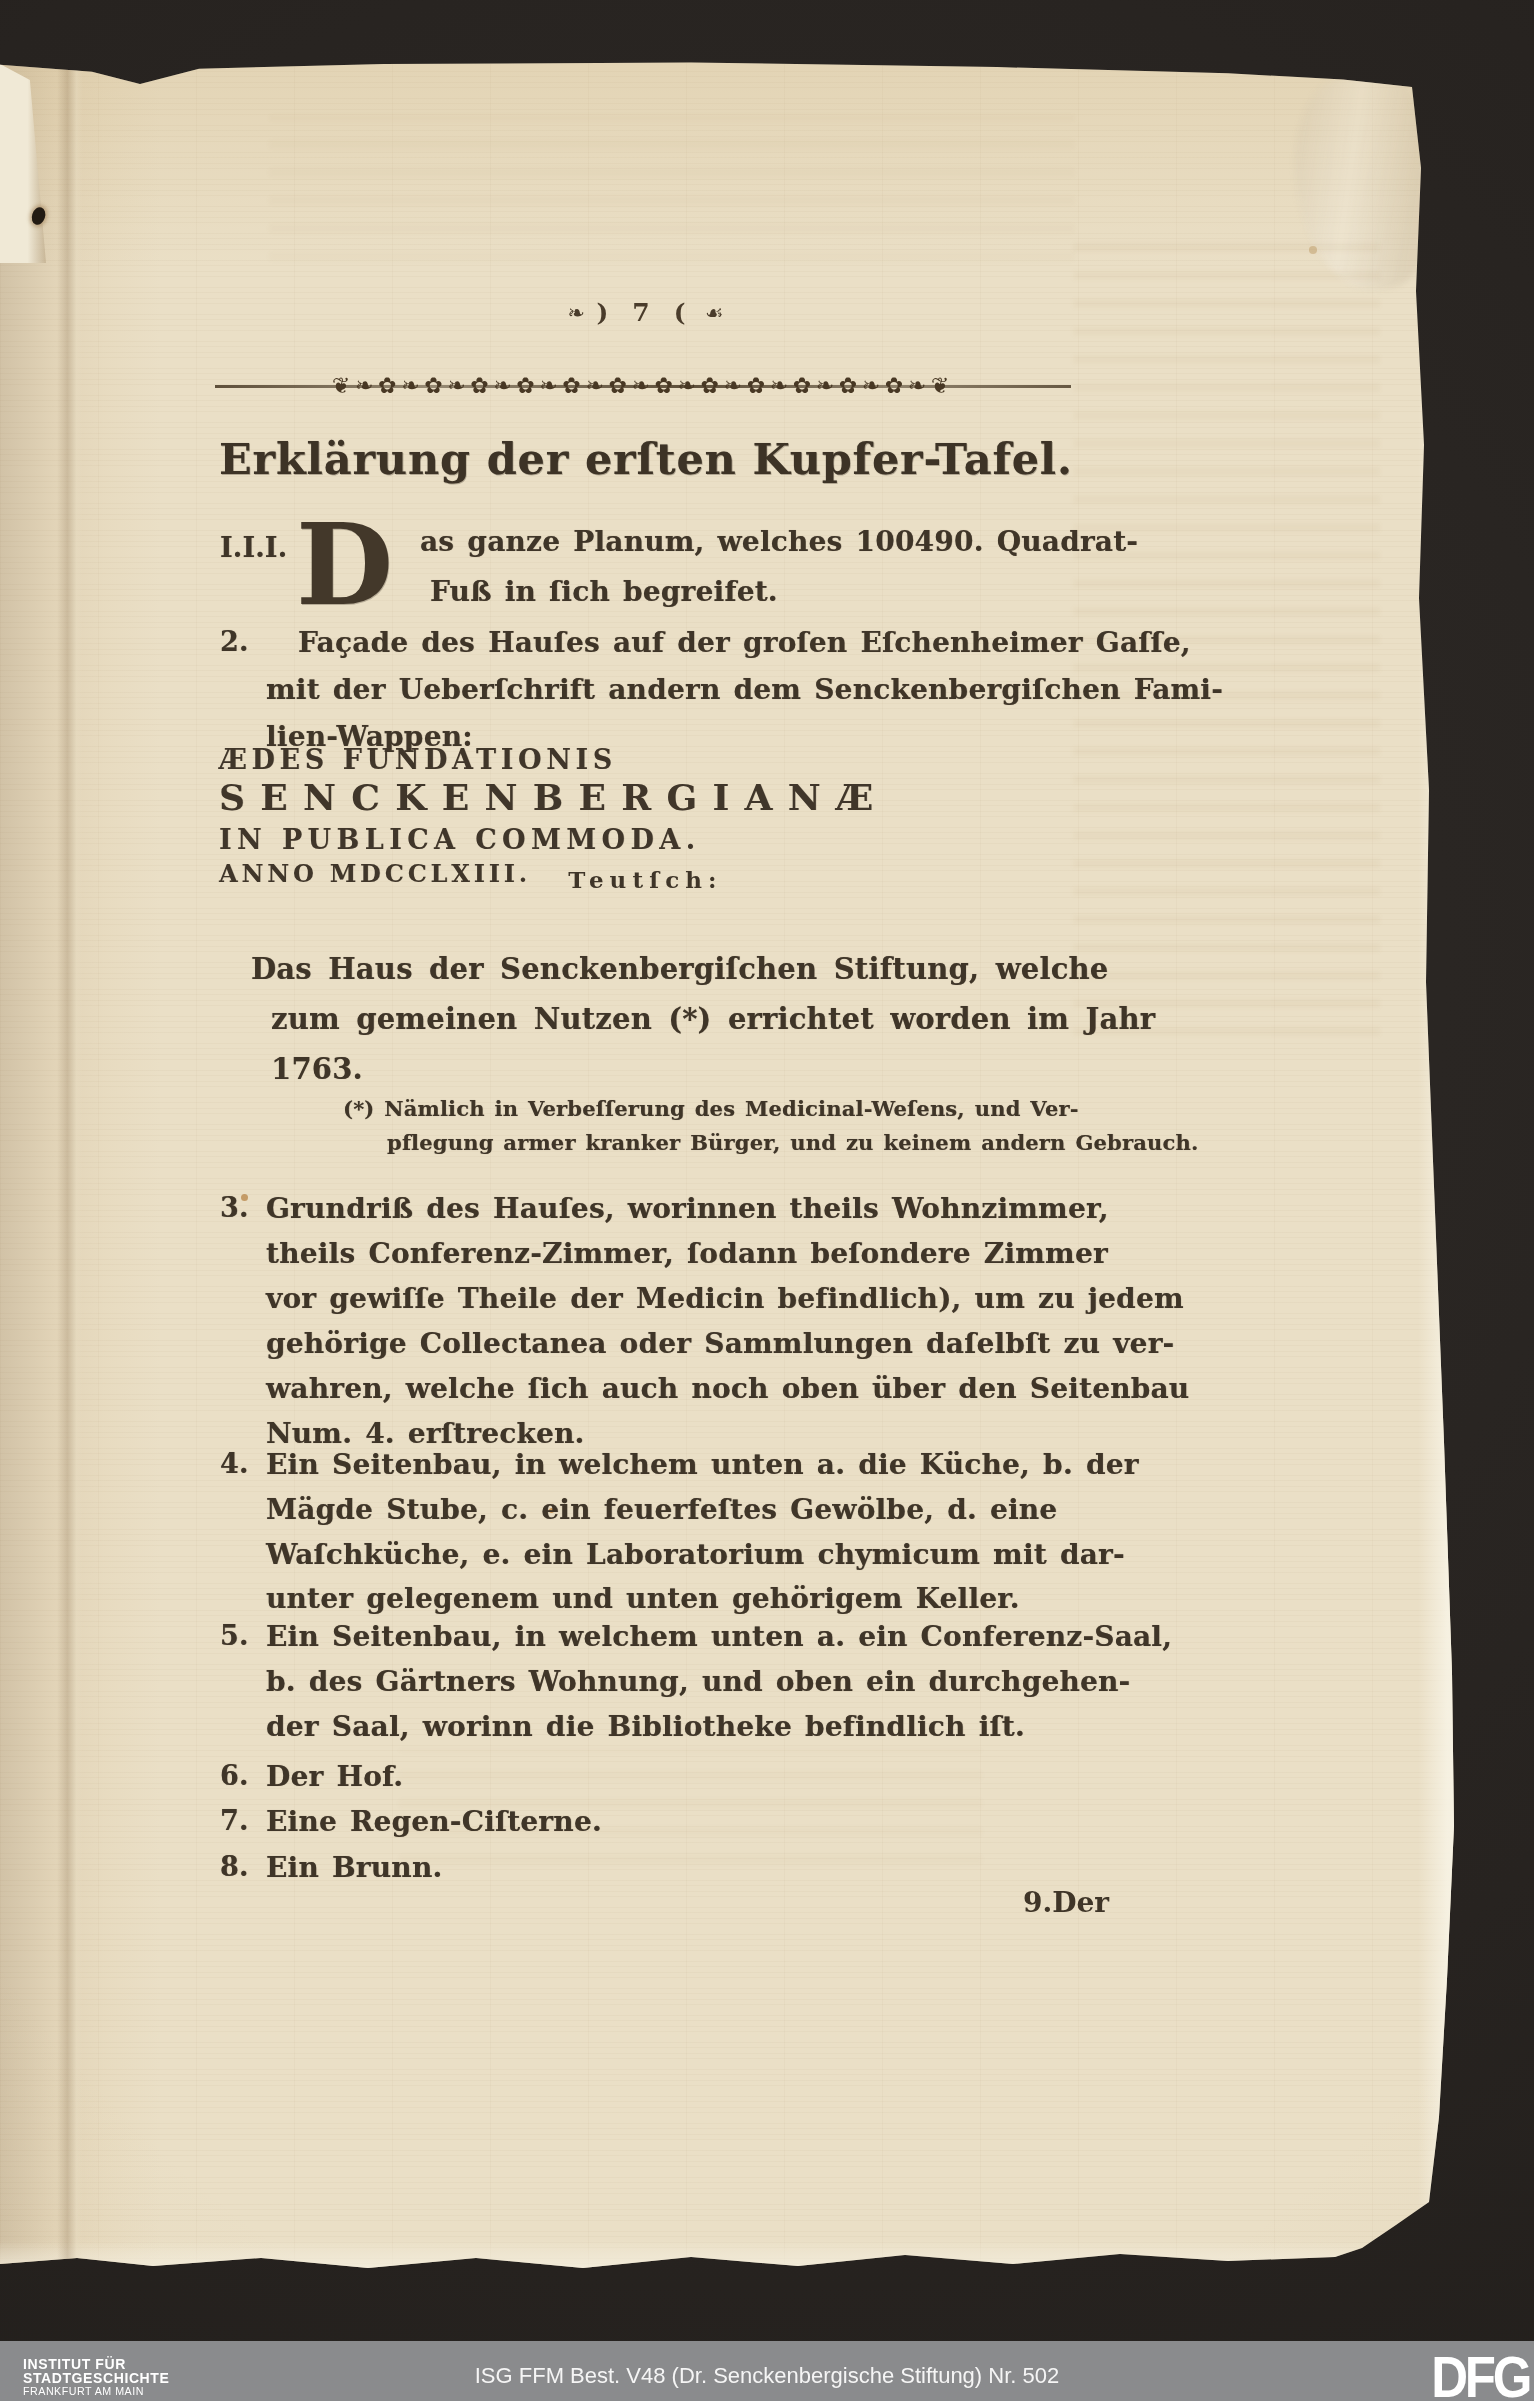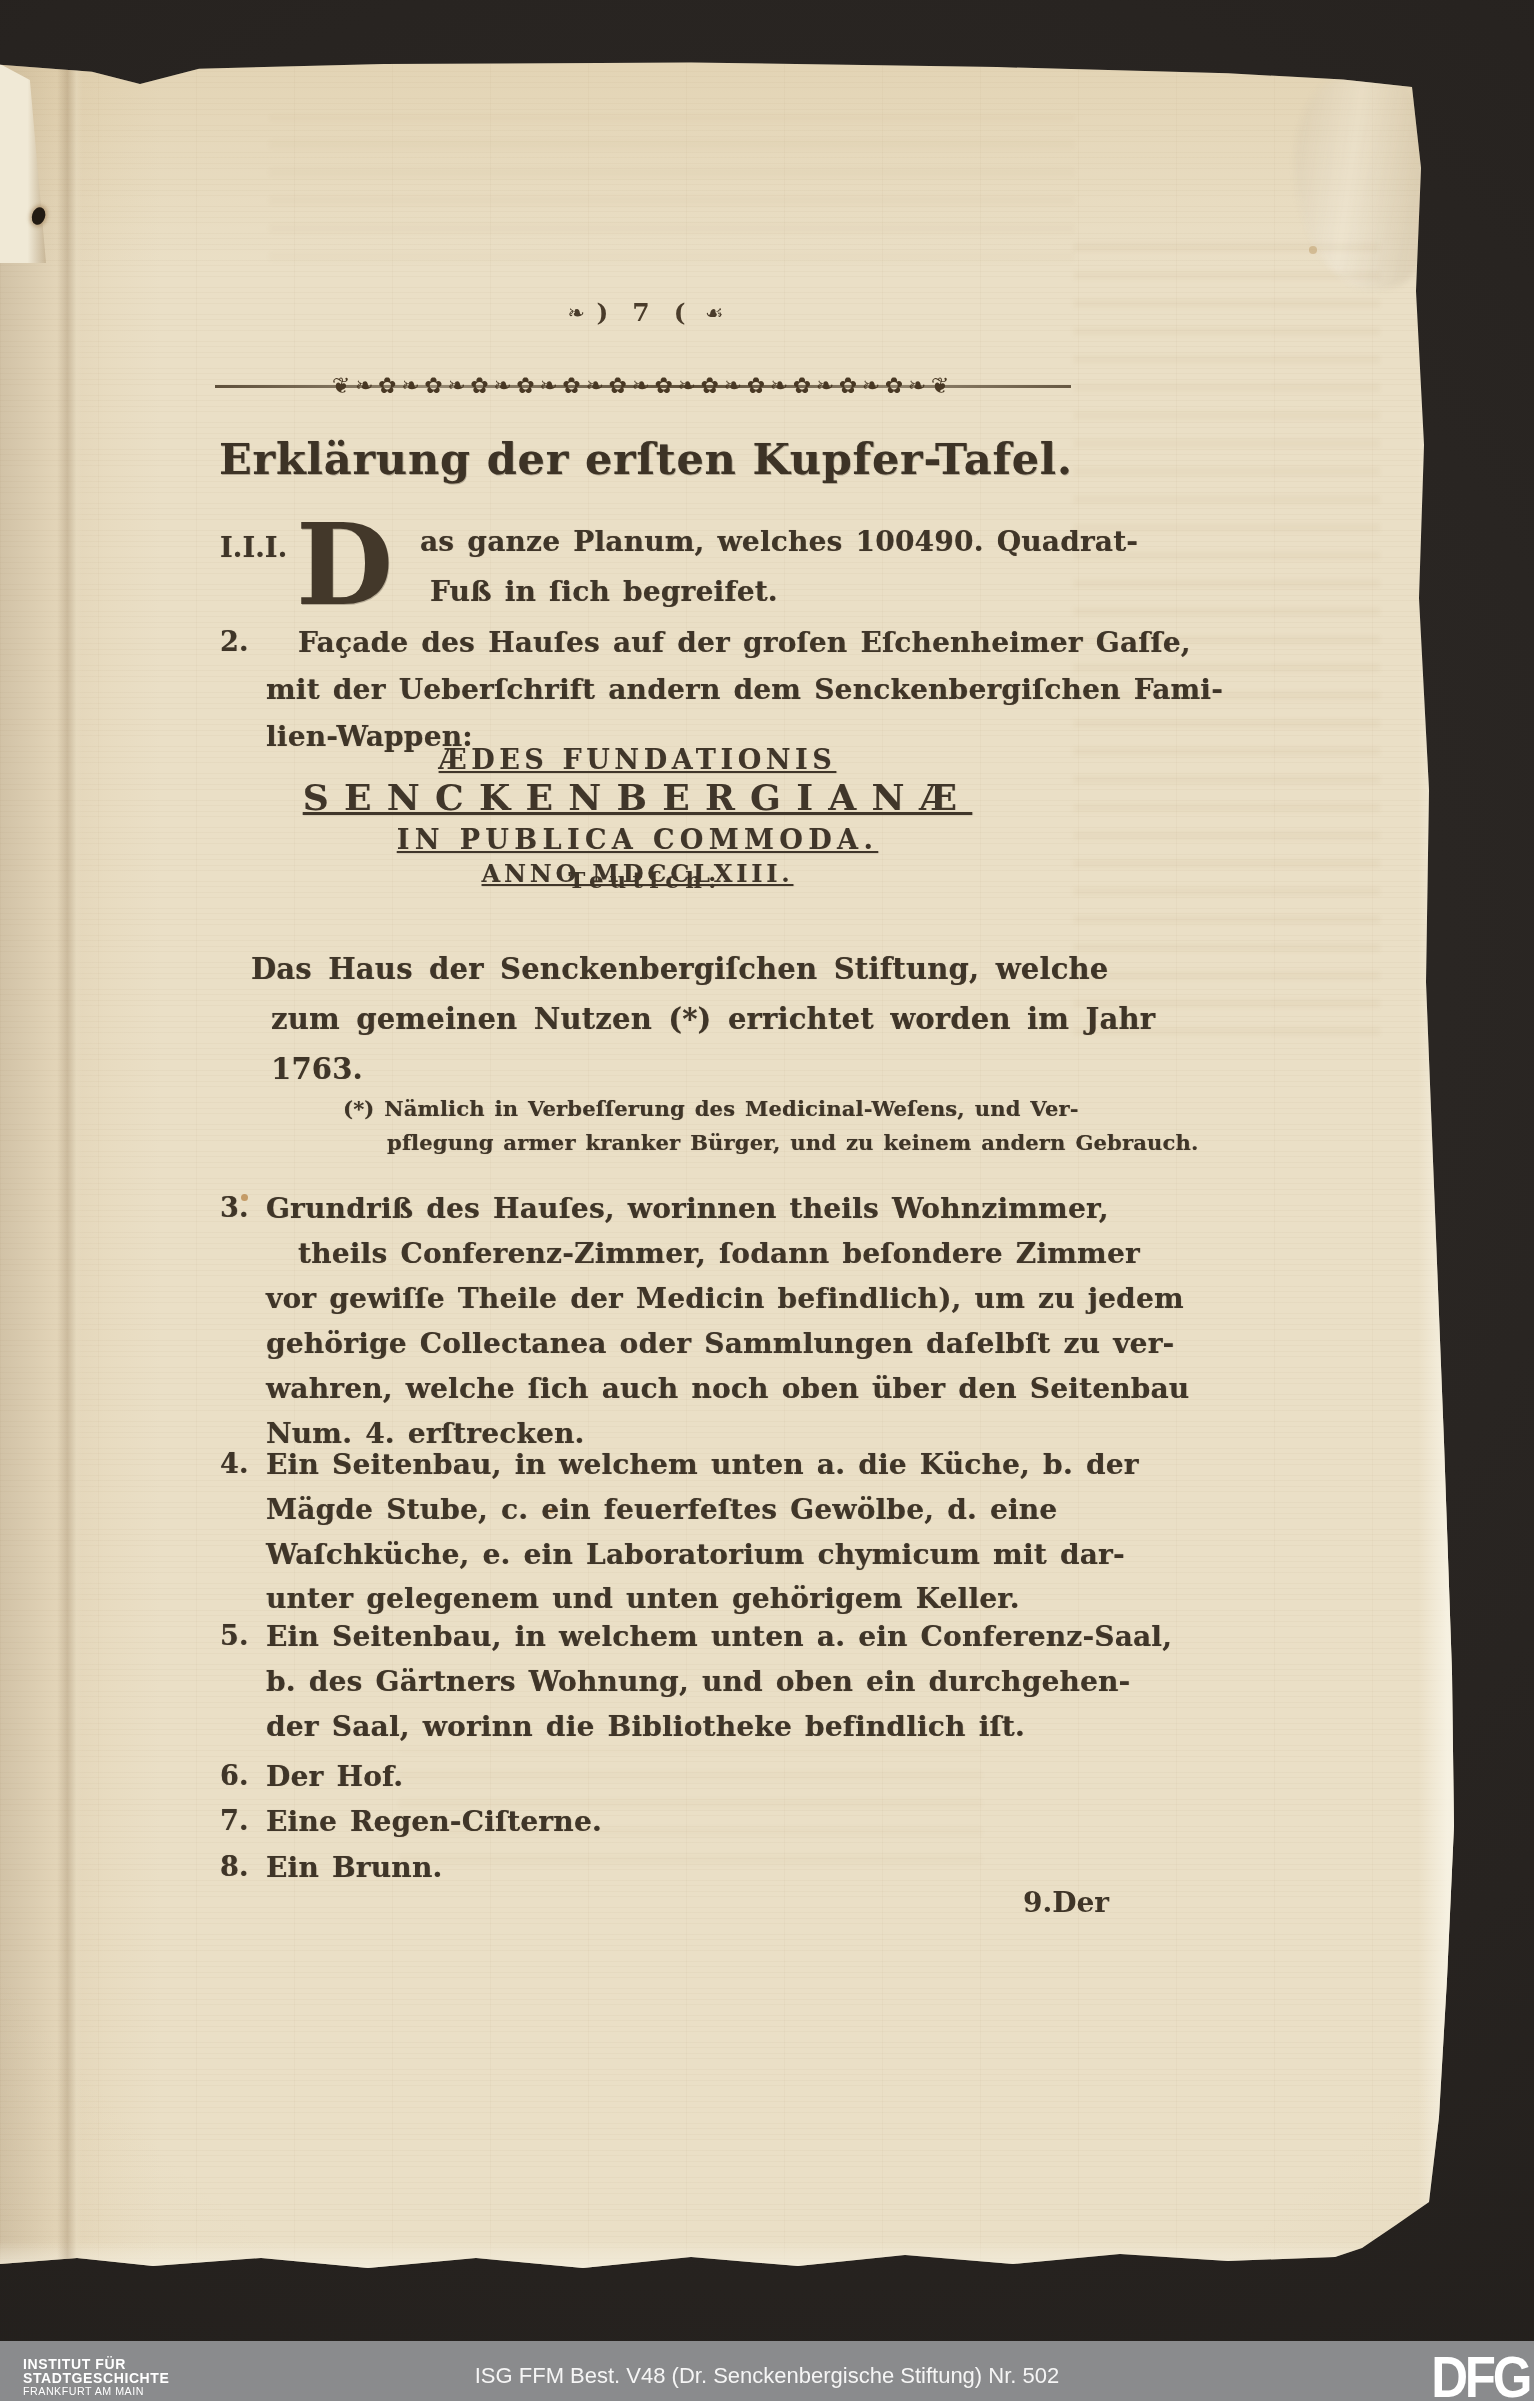--- a/index.html
+++ b/index.html
@@ -45,22 +45,22 @@
   .page-title{position:absolute;left:219px;top:434px;width:853px;text-align:center;font-size:43px;font-weight:700;
     color:#3d3326;letter-spacing:0.8px;white-space:nowrap;text-shadow:0.8px 0.8px 0 rgba(62,52,40,.3), 0 0 0.8px rgba(62,52,40,.4);}
   .header-orn{position:absolute;left:219px;top:298px;width:853px;text-align:center;color:#4a3c2b;white-space:nowrap;}
   .header-orn .leaf{font-family:"DejaVu Sans",sans-serif;font-size:21px;vertical-align:1.5px;}
   .header-orn .pgno{font-size:25px;font-weight:600;letter-spacing:7.7px;margin:0 7.7px;}
   .divider{position:absolute;left:212px;top:367px;width:862px;height:38px;}
   .divider .rule{position:absolute;left:3.1px;right:3.1px;top:17.6px;height:3.1px;
     background:linear-gradient(90deg, rgba(70,55,35,.85), rgba(70,55,35,.5) 25%, rgba(70,55,35,.85) 55%, rgba(70,55,35,.55) 80%, rgba(70,55,35,.8));}
   .divider .glyphs{position:absolute;inset:0;text-align:center;line-height:38px;font-family:"DejaVu Sans",sans-serif;
     font-size:22px;letter-spacing:4.6px;color:#483824;white-space:nowrap;overflow:hidden;}
-  .latin{position:absolute;left:211px;width:853px;text-align:center;color:#40362a;white-space:nowrap;
-    text-shadow:0.4px 0.4px 0 rgba(62,52,40,.25);text-decoration:underline;}
+  .latin{position:absolute;left:219px;width:853px;color:#40362a;white-space:nowrap;
+    text-shadow:0.4px 0.4px 0 rgba(62,52,40,.25);}
   .teutsch{position:absolute;left:219px;top:866px;width:853px;text-align:center;font-size:23px;font-weight:700;
     letter-spacing:6.1px;color:#3f3528;}
   .sig{position:absolute;left:219px;top:1886px;width:853px;text-align:center;font-size:28px;font-weight:700;color:#3f3528;}
   .catch{position:absolute;left:905px;top:1886px;width:204px;text-align:right;font-size:28px;font-weight:700;color:#3f3528;}
   
   .bar{position:absolute;left:0;top:2341px;width:1534px;height:61px;background:#8a8b8d;
     font-family:"Liberation Sans",sans-serif;color:#ffffff;}
   .inst1{position:absolute;left:23px;top:15.3px;font-size:14px;font-weight:700;letter-spacing:0.6px;}
   .inst2{position:absolute;left:23px;top:29px;font-size:14px;font-weight:700;letter-spacing:0.6px;}
   .inst3{position:absolute;left:23px;top:44px;font-size:10.7px;font-weight:400;letter-spacing:0.5px;}
@@ -104,21 +104,21 @@
           <div class="frak num" style="left: 220px; top: 532px;">I.I.I.</div>
           <div class="dropcap" style="left: 296px; top: 509px; font-size: 112px;">D</div>
           <div class="frak" style="left: 420px; top: 525px;">as ganze Planum, welches 100490. Quadrat-</div>
           <div class="frak" style="left: 430px; top: 575px;">Fuß in ſich begreifet.</div>
           <div class="frak num" style="left: 220px; top: 626px;">2.</div>
           <div class="frak" style="left: 266px; top: 626px; margin-left: 32px;">Façade des Hauſes auf der groſen Eſchenheimer Gaſſe,</div>
           <div class="frak" style="left: 266px; top: 673px;">mit der Ueberſchrift andern dem Senckenbergiſchen Fami-</div>
           <div class="frak" style="left: 266px; top: 720px;">lien-Wappen:</div>
           <div class="frak num" style="left: 220px; top: 1192px;">3.</div>
           <div class="frak" style="left: 266px; top: 1192px;">Grundriß des Hauſes, worinnen theils Wohnzimmer,</div>
-          <div class="frak" style="left: 266px; top: 1237px; margin-left: 32px;">theils Conferenz-Zimmer, ſodann beſondere Zimmer</div>
+          <div class="frak" style="left: 266px; top: 1237px;">theils Conferenz-Zimmer, ſodann beſondere Zimmer</div>
           <div class="frak" style="left: 266px; top: 1282px;">vor gewiſſe Theile der Medicin befindlich), um zu jedem</div>
           <div class="frak" style="left: 266px; top: 1327px;">gehörige Collectanea oder Sammlungen daſelbſt zu ver-</div>
           <div class="frak" style="left: 266px; top: 1372px;">wahren, welche ſich auch noch oben über den Seitenbau</div>
           <div class="frak" style="left: 266px; top: 1417px;">Num. 4. erſtrecken.</div>
           <div class="frak num" style="left: 220px; top: 1448px;">4.</div>
           <div class="frak" style="left: 266px; top: 1448px;">Ein Seitenbau, in welchem unten a. die Küche, b. der</div>
           <div class="frak" style="left: 266px; top: 1493px;">Mägde Stube, c. ein feuerfeſtes Gewölbe, d. eine</div>
           <div class="frak" style="left: 266px; top: 1538px;">Waſchküche, e. ein Laboratorium chymicum mit dar-</div>
           <div class="frak" style="left: 266px; top: 1582px;">unter gelegenem und unten gehörigem Keller.</div>
           <div class="frak num" style="left: 220px; top: 1620px;">5.</div>

